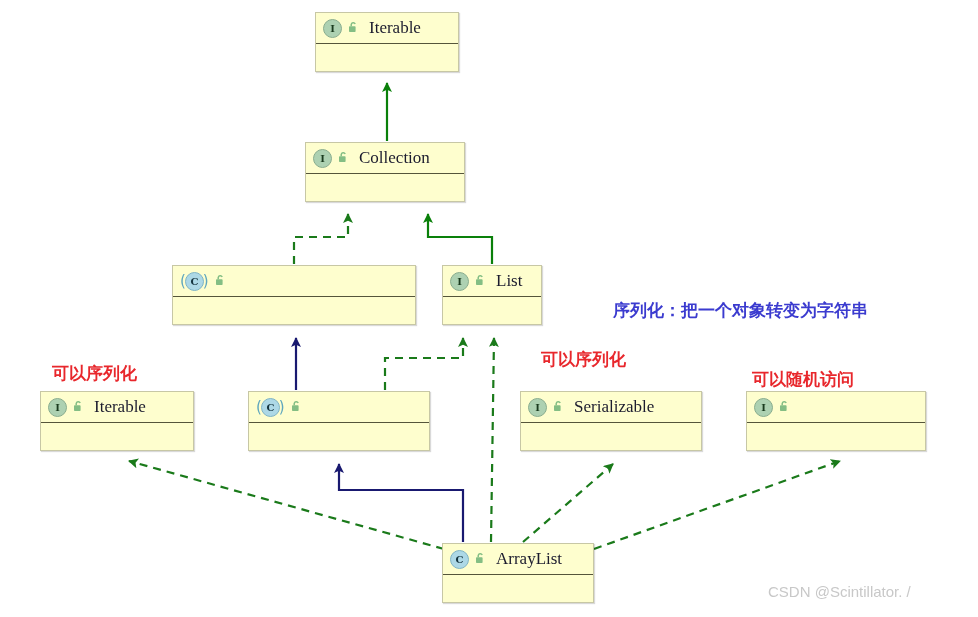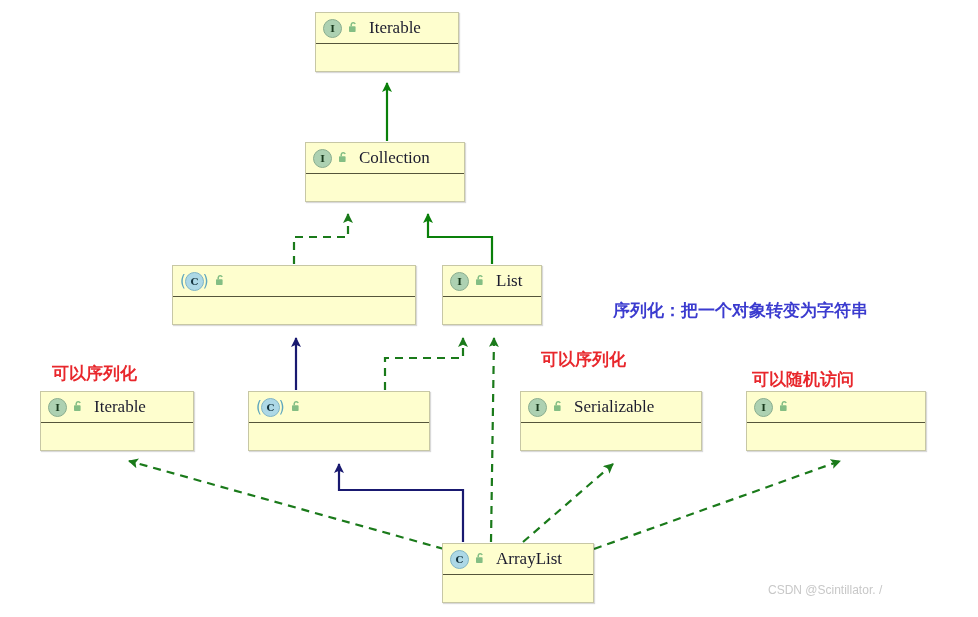--- a/index.html
+++ b/index.html
@@ -122,21 +122,21 @@
     font-size: 17px;
   }
   .note-blue {
     color: #3B3BCF;
     font-size: 17px;
   }
   .watermark {
     position: absolute;
     color: #C8C8C8;
     font-family: "Liberation Sans", sans-serif;
-    font-size: 12px;
+    font-size: 15px;
     white-space: nowrap;
   }
 </style>
 </head>
 <body>
 
 <div id="canvas">
 
   <svg id="edges" viewBox="0 0 978 617" width="978" height="617" xmlns="http://www.w3.org/2000/svg">
     <defs>

